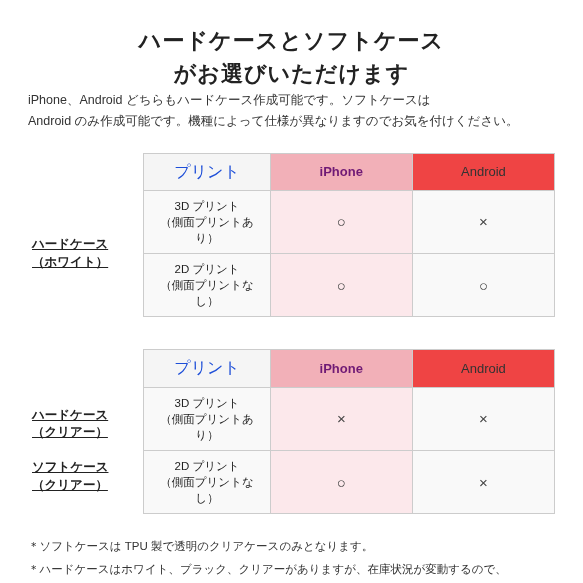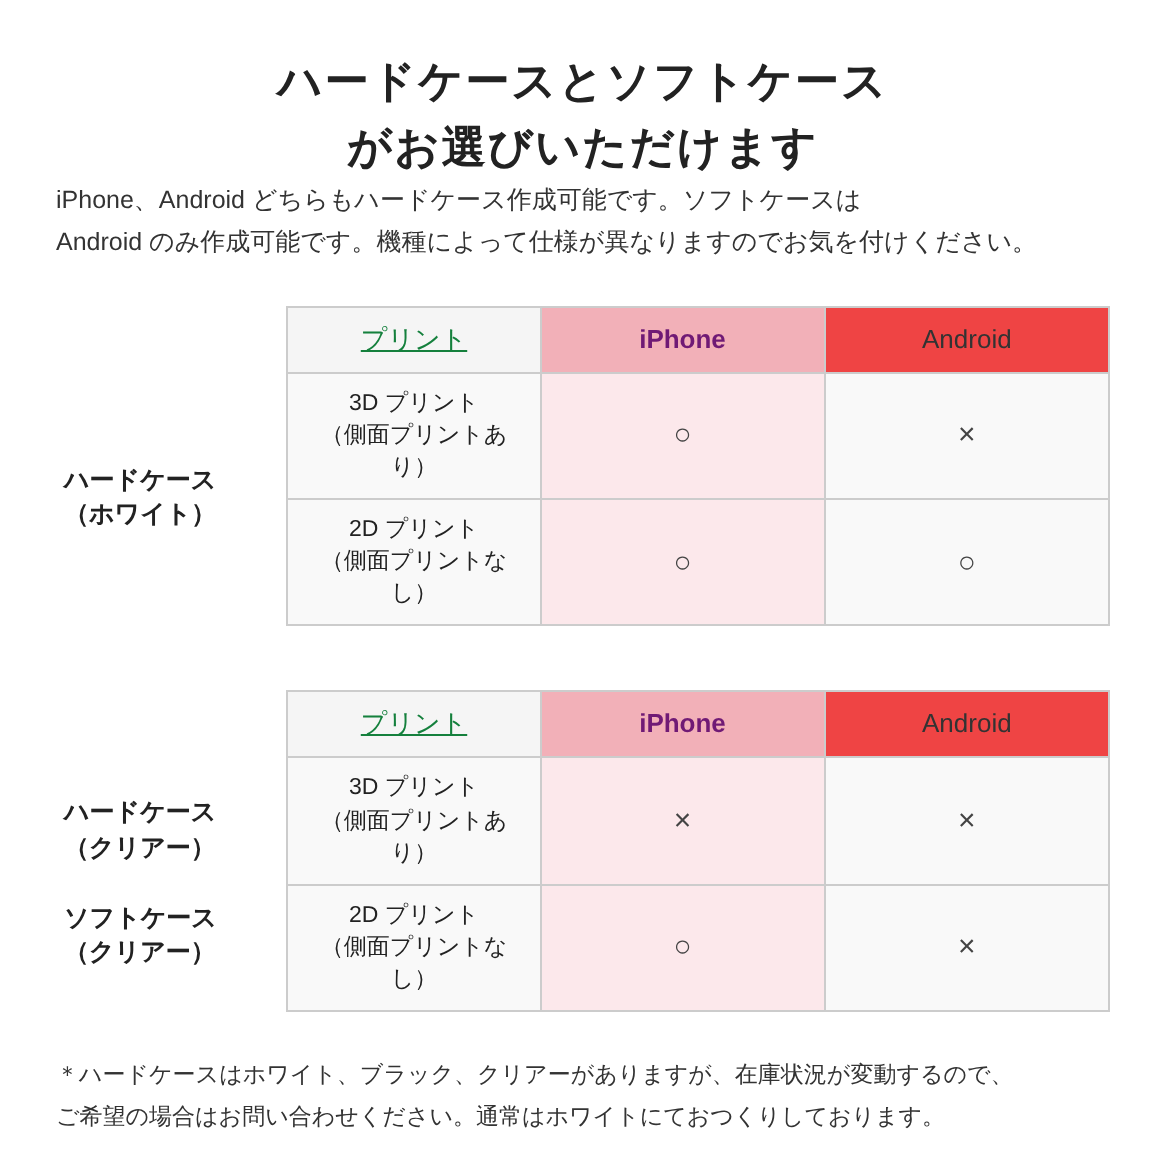--- a/index.html
+++ b/index.html
@@ -48,33 +48,33 @@
       font-weight: bold;
       font-size: 13px;
     }
     .col-header-android {
       background: #ef4444;
       color: #333;
       font-size: 13px;
     }
     .col-header-print {
       background: #f5f5f5;
-      color: #15803d;
-      font-size: 13px;
-      text-decoration: underline;
+      color: #1d4ed8;
+      font-size: 16px;
     }
     .row-label-main {
       font-weight: bold;
       font-size: 12.5px;
       text-align: left;
       padding-left: 4px;
       border: none;
       background: #fff;
       vertical-align: middle;
       white-space: nowrap;
+      text-decoration: underline;
     }
     .cell-iphone {
       background: #fce8eb;
     }
     .cell-android {
       background: #f9f9f9;
     }
     .circle {
       color: #444;
       font-size: 15px;
@@ -185,16 +185,17 @@
       <tr>
         <td style="font-size:11.5px;background:#f9f9f9;">2D プリント<br>（側面プリントなし）</td>
         <td class="cell-iphone"><span class="circle">○</span></td>
         <td class="cell-android"><span class="cross">×</span></td>
       </tr>
     </tbody>
   </table>
 </div>
 
 <div class="notes">
+  <p>＊ソフトケースは TPU 製で透明のクリアケースのみとなります。</p>
   <p>＊ハードケースはホワイト、ブラック、クリアーがありますが、在庫状況が変動するので、<br>
   ご希望の場合はお問い合わせください。通常はホワイトにておつくりしております。</p>
 
 </div>
 
 </body></html>

